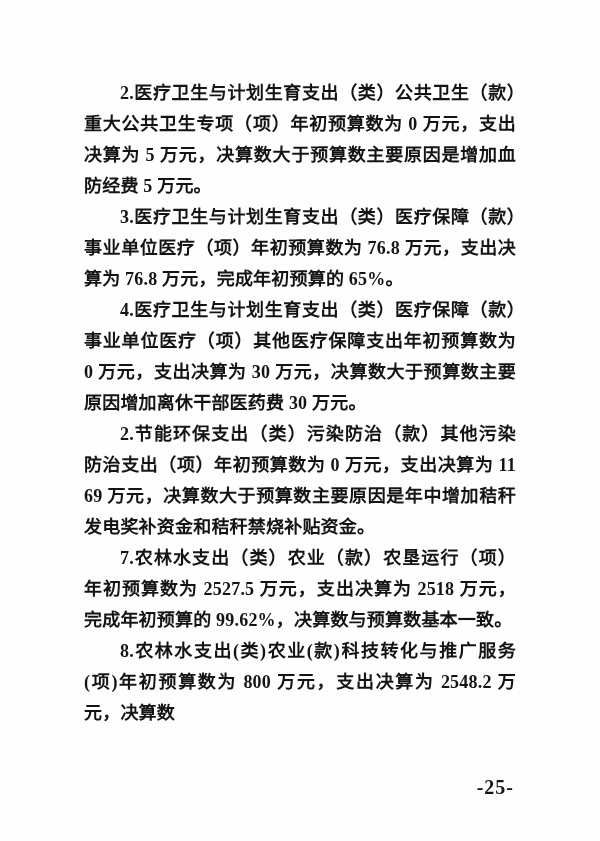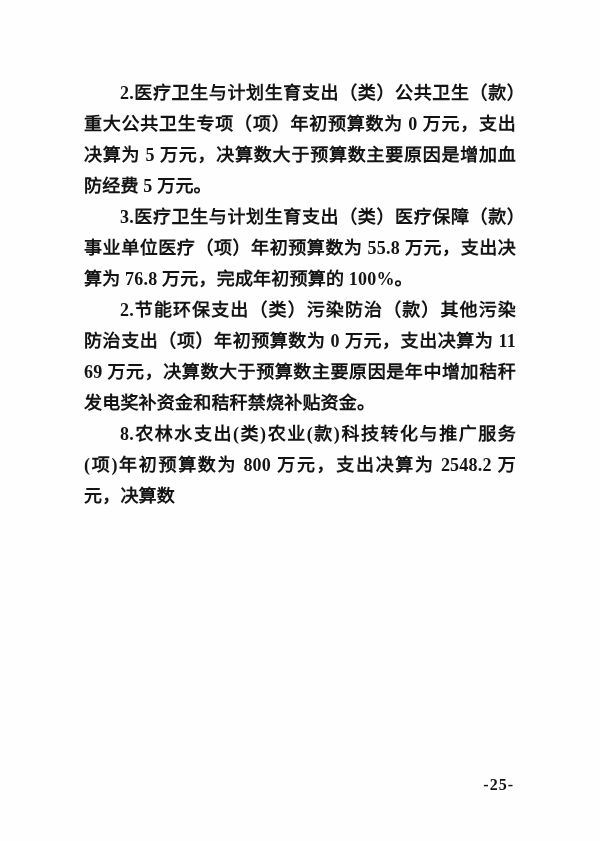--- a/index.html
+++ b/index.html
@@ -33,31 +33,33 @@
     text-align: justify;
     text-justify: inter-ideograph;
     text-indent: 2em;
     letter-spacing: 0.2px;
     word-break: break-all;
   }
   .page-number {
     position: absolute;
     top: 776px;
     right: 86px;
-    font-size: 16px;
+    font-size: 20px;
     font-weight: 700;
     letter-spacing: 1px;
     font-family: "Liberation Serif", "DejaVu Serif", serif;
     color: #141414;
   }
 </style>
 </head>
 <body>
 
 <div class="page">
   <div class="doc-content">
     <p class="para">2.医疗卫生与计划生育支出（类）公共卫生（款）重大公共卫生专项（项）年初预算数为 0 万元，支出决算为 5 万元，决算数大于预算数主要原因是增加血防经费 5 万元。</p>
-    <p class="para">3.医疗卫生与计划生育支出（类）医疗保障（款）事业单位医疗（项）年初预算数为 55.8 万元，支出决算为 76.8 万元，完成年初预算的 100%。</p>
+    <p class="para">3.医疗卫生与计划生育支出（类）医疗保障（款）事业单位医疗（项）年初预算数为 76.8 万元，支出决算为 76.8 万元，完成年初预算的 65%。</p>
+    <p class="para">4.医疗卫生与计划生育支出（类）医疗保障（款）事业单位医疗（项）其他医疗保障支出年初预算数为 0 万元，支出决算为 30 万元，决算数大于预算数主要原因增加离休干部医药费 30 万元。</p>
     <p class="para">2.节能环保支出（类）污染防治（款）其他污染防治支出（项）年初预算数为 0 万元，支出决算为 1169 万元，决算数大于预算数主要原因是年中增加秸秆发电奖补资金和秸秆禁烧补贴资金。</p>
+    <p class="para">7.农林水支出（类）农业（款）农垦运行（项）年初预算数为 2527.5 万元，支出决算为 2518 万元，完成年初预算的 99.62%，决算数与预算数基本一致。</p>
     <p class="para">8.农林水支出(类)农业(款)科技转化与推广服务(项)年初预算数为 800 万元，支出决算为 2548.2 万元，决算数</p>
   </div>
   <div class="page-number">-25-</div>
 </div>
 
 </body></html>

